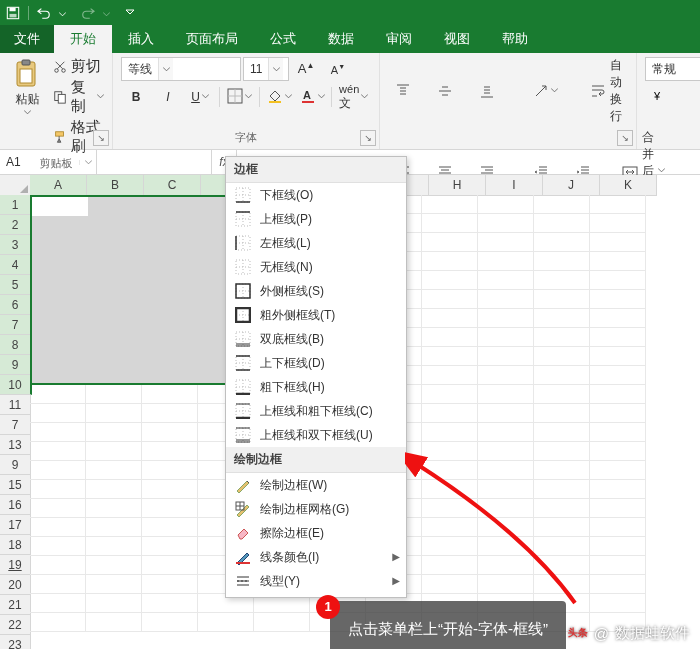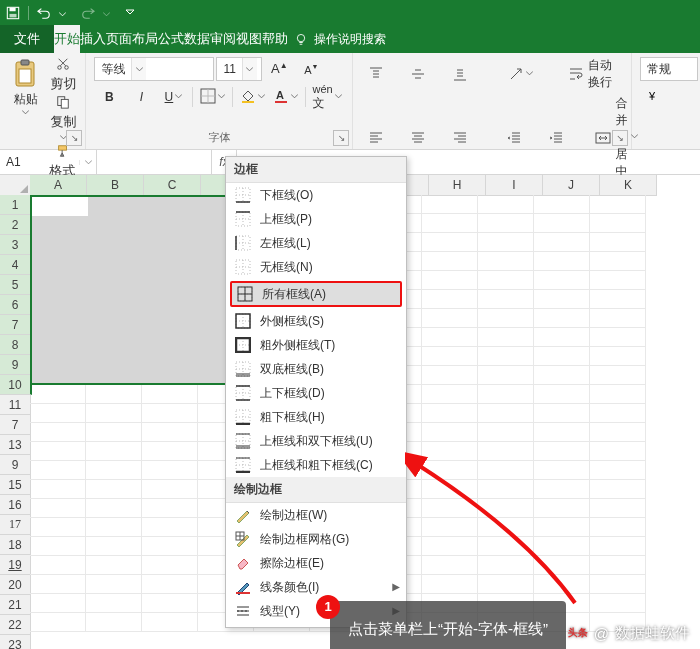--- a/index.html
+++ b/index.html
@@ -30,21 +30,21 @@
   .qa-sep { width:1px; height:14px; background:rgba(255,255,255,.35); }
   
   .tab-bar {
     height: 28px;
     background: #197b30;
     display:flex;
     align-items:stretch;
     padding-left:0;
   }
   .tab {
-    padding: 0 0;
+    padding: 0 16px;
     display:flex; align-items:center;
     color:#fff; font-size:13px; cursor:default;
   }
   .tab.active { background:#f3f3f3; color:#197b30; }
   .tab.file   { background:#146428; color:#fff; padding:0 14px;}
   .tell-me    { display:flex; align-items:center; gap:6px; color:#fff; margin-left:6px;}
   .bulb { width:14px;height:14px;display:inline-block;}
   
   .ribbon {
     height: 96px;
@@ -67,21 +67,21 @@
     border:1px solid #bdbdbd;display:flex;align-items:center;justify-content:center;
     font-size:9px;color:#666;background:#f3f3f3;
   }
   .paste-big{display:flex;gap:6px;}
   .paste-btn{
     display:flex;flex-direction:column;align-items:center;gap:2px;
     padding:2px 4px;width:38px;
   }
   .paste-icon{width:26px;height:30px;}
   .mini-list{display:flex;flex-direction:column;gap:2px;}
-  .mini-item{display:flex;align-items:center;gap:4px;font-size:13px;color:#333;flex-direction:column;}
+  .mini-item{display:flex;align-items:center;gap:4px;font-size:15px;color:#333;}
   .mini-item .ic{width:14px;height:14px;display:inline-block;}
   
   .font-block{display:flex;flex-direction:column;gap:4px;}
   .font-row{display:flex;align-items:center;gap:2px;}
   .combo{
     height:22px;border:1px solid #c8c8c8;background:#fff;display:flex;align-items:center;
   }
   .combo .txt{padding:0 6px;font-size:12px;}
   .combo .dd{width:14px;display:flex;align-items:center;justify-content:center;border-left:1px solid #e0e0e0;background:#f7f7f7;height:100%;}
   .btn{height:22px;min-width:22px;display:flex;align-items:center;justify-content:center;padding:0 3px;border:1px solid transparent;}
@@ -252,29 +252,20 @@
     </div>
   <div class="tab">
       <span>审阅</span>
     </div>
   <div class="tab">
       <span>视图</span>
     </div>
   <div class="tab">
       <span>帮助</span>
     </div>
-  <div class="tell-me">
-    <span class="bulb">
-      <svg width="14" height="14" viewBox="0 0 16 16">
-          <circle cx="8" cy="7" r="4.2" fill="none" stroke="#fff"></circle>
-          <path d="M6 12h4M6.5 14h3" stroke="#fff"></path>
-        </svg>
-    </span>
-    <span>操作说明搜索</span>
-  </div>
 </div>
 
 <div class="ribbon">
 
   <div class="rgroup">
     <div class="paste-big">
       <div class="paste-btn">
         <span class="paste-icon">
           <svg width="26" height="30" viewBox="0 0 26 30">
               <rect x="3" y="3" width="18" height="24" rx="2" fill="#e8c97f" stroke="#b08a2e"></rect>
@@ -560,21 +551,21 @@
       <div class="rowh sel" style="height: 19px;">7</div>
       <div class="rowh sel" style="height: 19px;">8</div>
       <div class="rowh sel" style="height: 19px;">9</div>
       <div class="rowh sel" style="height: 19px;">10</div>
       <div class="rowh" style="height: 19px;">11</div>
       <div class="rowh" style="height: 19px;">7</div>
       <div class="rowh" style="height: 19px;">13</div>
       <div class="rowh" style="height: 19px;">9</div>
       <div class="rowh" style="height: 19px;">15</div>
       <div class="rowh" style="height: 19px;">16</div>
-      <div class="rowh" style="height: 19px; font-family: Liberation Serif, serif;">17</div>
+      <div class="rowh" style="height: 19px;">17</div>
       <div class="rowh" style="height: 19px;">18</div>
       <div class="rowh" style="height: 19px; text-decoration: underline;">19</div>
       <div class="rowh" style="height: 19px;">20</div>
       <div class="rowh" style="height: 19px;">21</div>
       <div class="rowh" style="height: 19px;">22</div>
       <div class="rowh" style="height: 19px;">23</div>
     </div>
   <div class="cells" id="cells">
       <div class="crow">
         <div class="cell" style="width: 56px; height: 19px;"></div>
@@ -917,31 +908,20 @@
         </div>
         <div class="dd-item">
           <span class="ic">
             <svg width="16" height="16" viewBox="0 0 16 16">
               <rect x="1" y="1" width="14" height="14" fill="none" stroke="#bbb" stroke-dasharray="1 2"></rect>
               <path d="M1 8h14M8 1v14" stroke="#bbb" stroke-dasharray="1 2"></path>
             </svg>
           </span>
           <span>无框线(N)</span>
         </div>
-        <div class="dd-item highlight">
-          <span class="ic">
-            <svg width="16" height="16" viewBox="0 0 16 16">
-              <rect x="1" y="1" width="14" height="14" fill="none" stroke="#bbb" stroke-dasharray="1 2"></rect>
-              <path d="M1 8h14M8 1v14" stroke="#bbb" stroke-dasharray="1 2"></path>
-              <rect x="1" y="1" width="14" height="14" fill="none" stroke="#333"></rect>
-              <path d="M1 8h14M8 1v14" stroke="#333"></path>
-            </svg>
-          </span>
-          <span>所有框线(A)</span>
-        </div>
         <div class="dd-item">
           <span class="ic">
             <svg width="16" height="16" viewBox="0 0 16 16">
               <rect x="1" y="1" width="14" height="14" fill="none" stroke="#bbb" stroke-dasharray="1 2"></rect>
               <path d="M1 8h14M8 1v14" stroke="#bbb" stroke-dasharray="1 2"></path>
               <rect x="1" y="1" width="14" height="14" fill="none" stroke="#333" stroke-width="1.5"></rect>
             </svg>
           </span>
           <span>外侧框线(S)</span>
         </div>
@@ -977,42 +957,42 @@
         </div>
         <div class="dd-item">
           <span class="ic">
             <svg width="16" height="16" viewBox="0 0 16 16">
               <rect x="1" y="1" width="14" height="14" fill="none" stroke="#bbb" stroke-dasharray="1 2"></rect>
               <path d="M1 8h14M8 1v14" stroke="#bbb" stroke-dasharray="1 2"></path>
               <path d="M1 15h14" stroke="#333" stroke-width="2.5"></path>
             </svg>
           </span>
           <span>粗下框线(H)</span>
+        </div>
+        <div class="dd-item">
+          <span class="ic">
+            <svg width="16" height="16" viewBox="0 0 16 16">
+              <rect x="1" y="1" width="14" height="14" fill="none" stroke="#bbb" stroke-dasharray="1 2"></rect>
+              <path d="M1 8h14M8 1v14" stroke="#bbb" stroke-dasharray="1 2"></path>
+              <path d="M1 1h14" stroke="#333"></path>
+              <path d="M1 15h14" stroke="#333" stroke-width="2.5"></path>
+            </svg>
+          </span>
+          <span>上框线和粗下框线(C)</span>
         </div>
         <div class="dd-item">
           <span class="ic">
             <svg width="16" height="16" viewBox="0 0 16 16">
               <rect x="1" y="1" width="14" height="14" fill="none" stroke="#bbb" stroke-dasharray="1 2"></rect>
               <path d="M1 8h14M8 1v14" stroke="#bbb" stroke-dasharray="1 2"></path>
               <path d="M1 1h14" stroke="#333"></path>
               <path d="M1 13h14M1 15h14" stroke="#333"></path>
             </svg>
           </span>
           <span>上框线和双下框线(U)</span>
-        </div>
-        <div class="dd-item">
-          <span class="ic">
-            <svg width="16" height="16" viewBox="0 0 16 16">
-              <rect x="1" y="1" width="14" height="14" fill="none" stroke="#bbb" stroke-dasharray="1 2"></rect>
-              <path d="M1 8h14M8 1v14" stroke="#bbb" stroke-dasharray="1 2"></path>
-              <path d="M1 1h14" stroke="#333"></path>
-              <path d="M1 15h14" stroke="#333" stroke-width="2.5"></path>
-            </svg>
-          </span>
-          <span>上框线和粗下框线(C)</span>
         </div>
       </div>
     <div class="dd-header">绘制边框</div>
     <div id="ddDraw">
         <div class="dd-item">
           <span class="ic">
             <svg width="16" height="16" viewBox="0 0 16 16">
               <path d="M2 14L12 4l2 2L4 16z" fill="#e8c070" stroke="#8a6"></path>
               <path d="M12 4l2 2" stroke="#555"></path>
             </svg>

